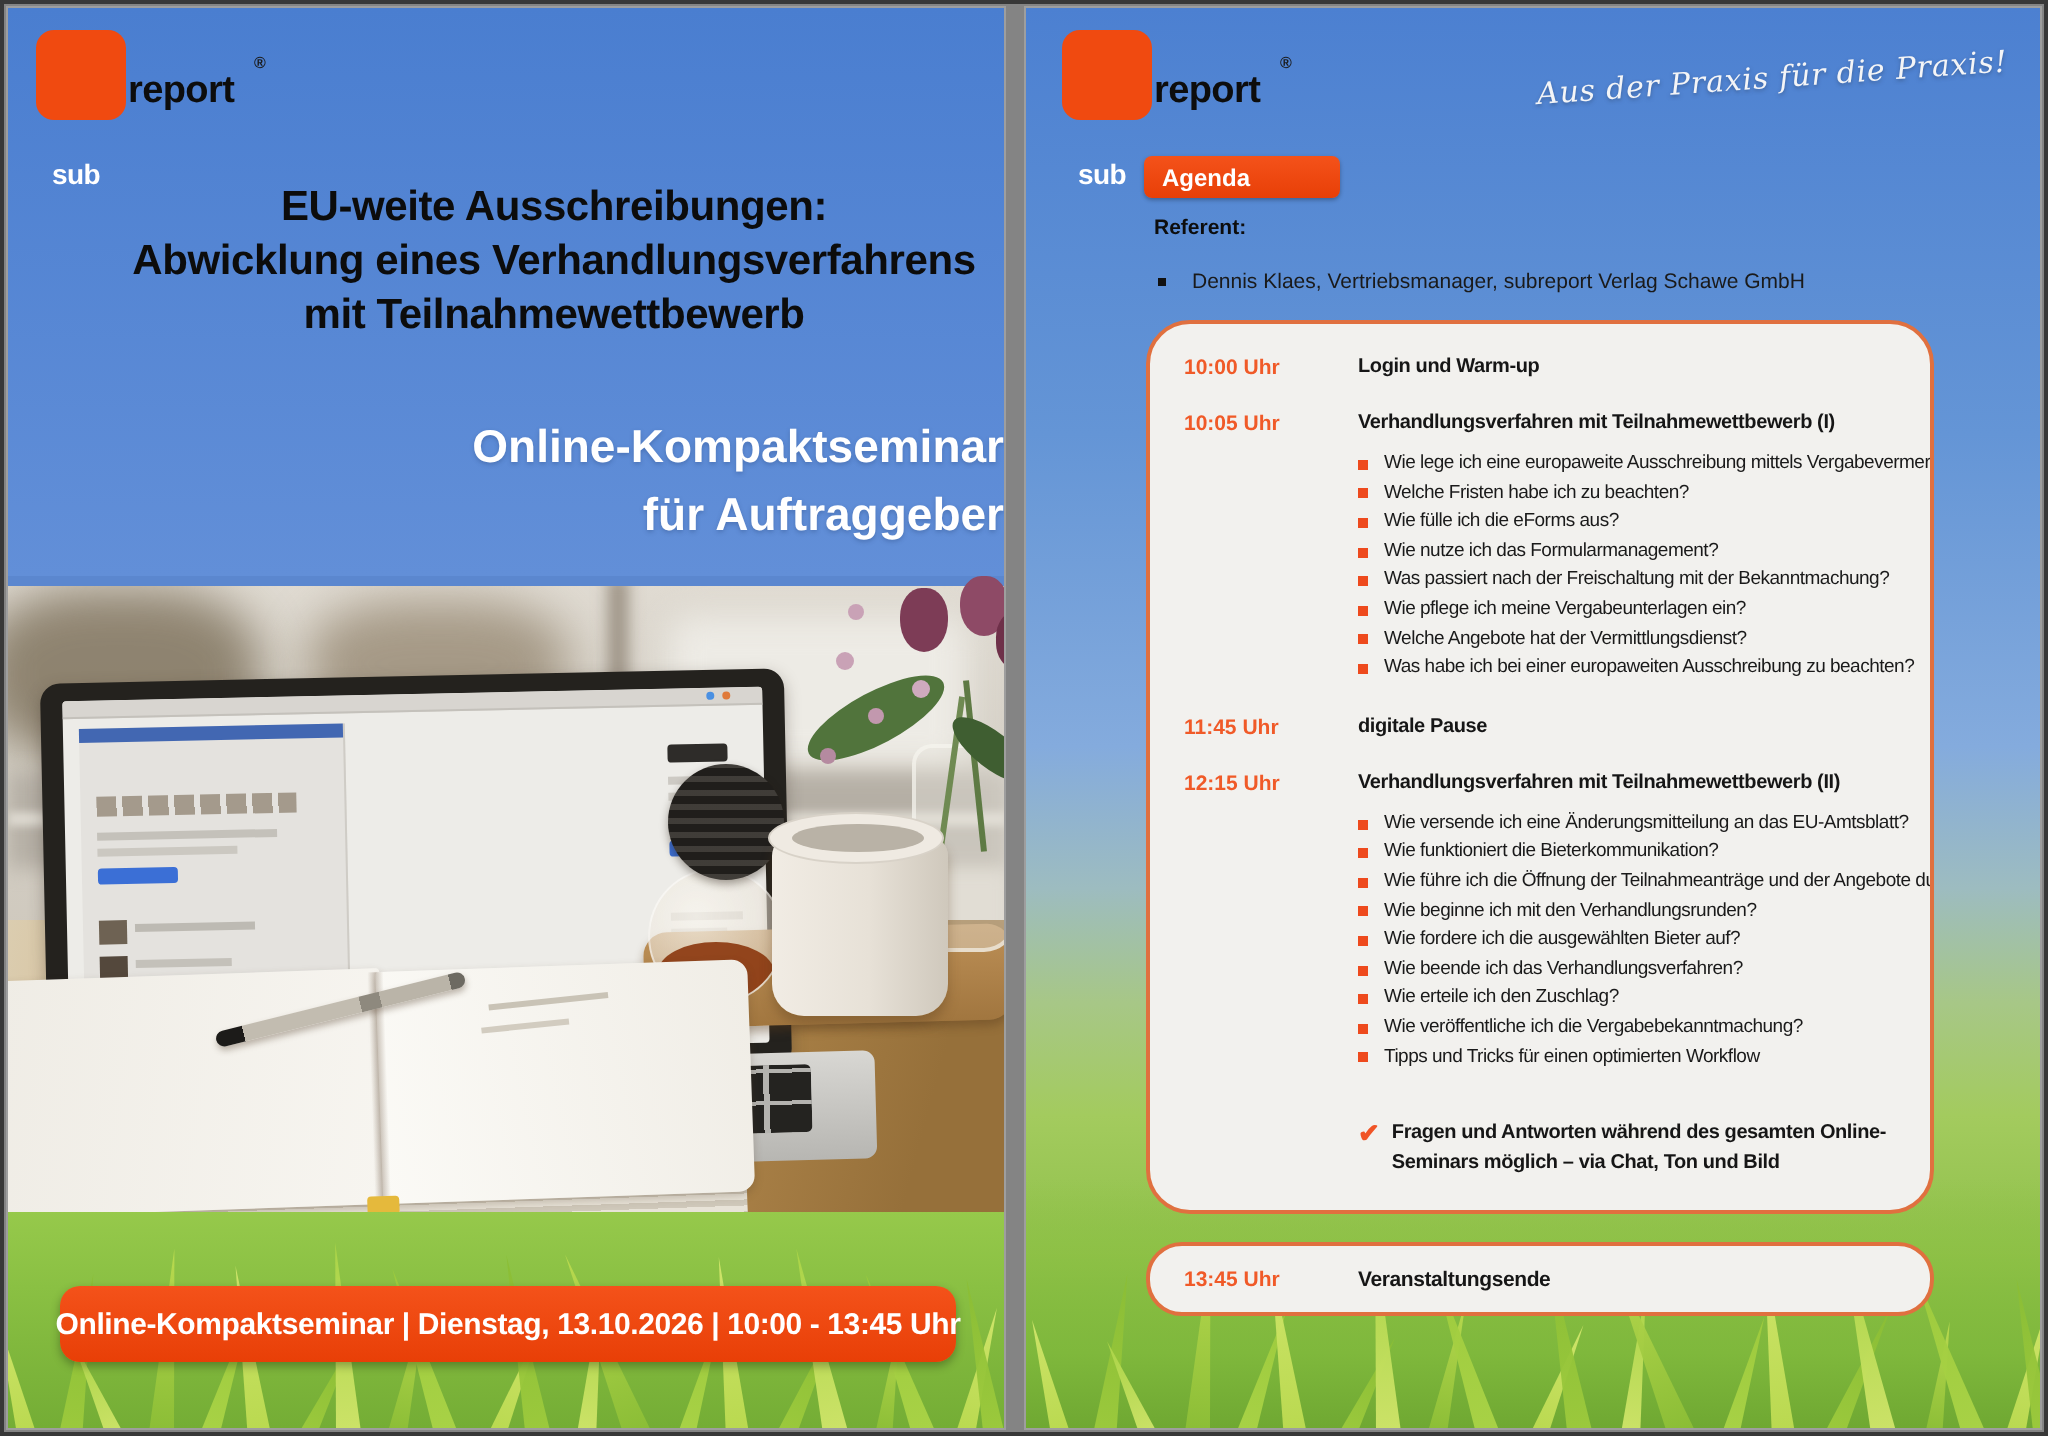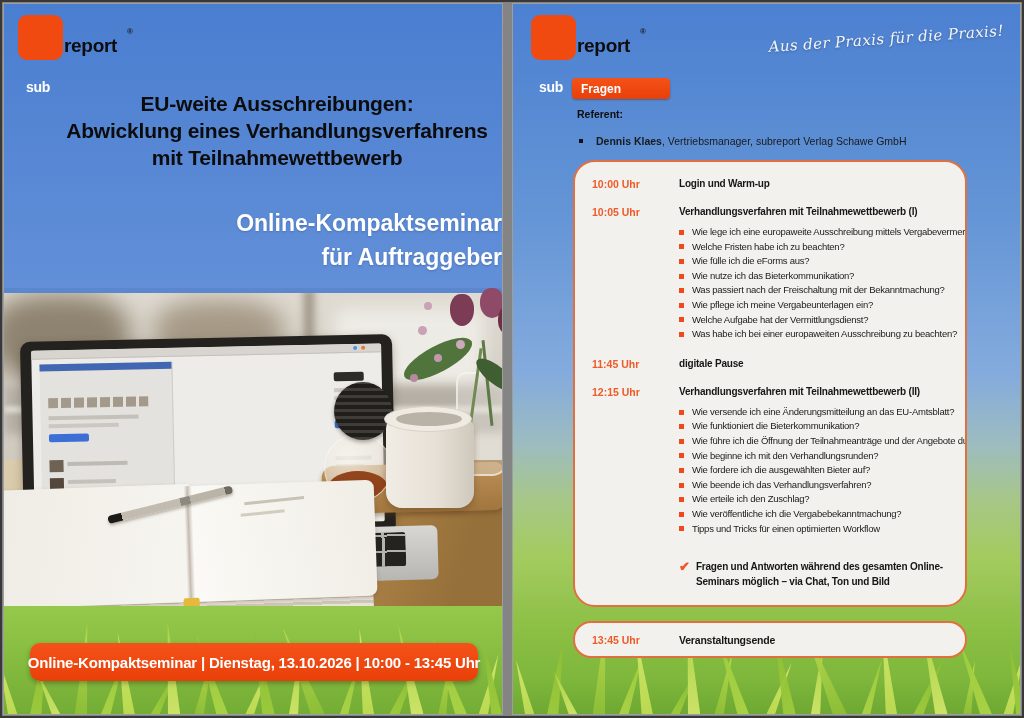--- a/index.html
+++ b/index.html
@@ -121,21 +121,21 @@
   
   .rp-slogan{position:absolute;right:16px;top:26px;width:240px;text-align:right;transform:rotate(-4deg);
     color:#f4f5f7;font-family:"DejaVu Serif",serif;font-style:italic;font-size:15px;letter-spacing:.4px;
     text-shadow:0 1px 2px rgba(50,75,115,.55);}
   .rp-agendabtn{position:absolute;left:59px;top:74px;width:98px;height:21px;background:linear-gradient(180deg,#f4521a,#e83f07);
     border-radius:4px;color:#fff;font-weight:bold;font-size:12px;display:flex;align-items:center;padding-left:9px;box-sizing:border-box;
     box-shadow:0 1px 2px rgba(0,0,0,.3);}
   .rp-referent{position:absolute;left:64px;top:104px;color:#0d0d0d;font-weight:bold;font-size:10.5px;}
   .rp-refline{position:absolute;left:66px;top:131px;font-size:10.5px;color:#1a1a1a;display:flex;align-items:center;}
   .rp-refline .sqb{width:4px;height:4px;background:#111;margin-right:13px;flex:none;}
-  .rp-refline b{font-weight:bold;}
+  .rp-refline b{font-weight:normal;}
 
   .agd-box{position:absolute;left:60px;top:156px;width:394px;height:447px;background:#f2f1ee;
     border:2px solid #e0703f;border-radius:22px;box-sizing:border-box;overflow:hidden;z-index:3;}
   .agd-row{display:flex;margin-top:12px;}
   .agd-row:first-child{margin-top:14px;}
   .agd-time{flex:none;width:104px;padding-left:17px;box-sizing:border-box;color:#f05a28;font-weight:bold;font-size:10.5px;line-height:16px;white-space:nowrap;}
   .agd-content{flex:1;min-width:0;padding-right:10px;}
   .agd-title{color:#161616;font-weight:bold;font-size:10px;line-height:16px;letter-spacing:-0.2px;white-space:nowrap;}
   .agd-list{list-style:none;margin:5px 0 2px 0;padding:0;}
   .agd-list li{font-size:9.5px;letter-spacing:-0.25px;line-height:14.6px;color:#1a1a1a;white-space:nowrap;display:flex;align-items:center;}
@@ -309,21 +309,21 @@
 
     <div class="logo" style="left:18px;top:11px;">
       <div class="sq"></div>
       <span class="sub">sub</span>
       <span class="report">report</span>
       <span class="reg">®</span>
     </div>
 
     <div class="rp-slogan">Aus der Praxis für die Praxis!</div>
 
-    <div class="rp-agendabtn">Fragen</div>
+    <div class="rp-agendabtn">Agenda</div>
 
     <div class="rp-referent">Referent:</div>
     <div class="rp-refline">
       <span class="sqb"></span>
       <span><b>Dennis Klaes</b><span>, Vertriebsmanager, subreport Verlag Schawe GmbH</span></span>
     </div>
 
     <div class="agd-box">
       <div id="agenda-rows">
           <div class="agd-row">
@@ -333,24 +333,24 @@
             </div>
           </div>
           <div class="agd-row">
             <div class="agd-time">10:05 Uhr</div>
             <div class="agd-content">
               <div class="agd-title">Verhandlungsverfahren mit Teilnahmewettbewerb (I)</div>
               <ul class="agd-list">
                 <li>Wie lege ich eine europaweite Ausschreibung mittels Vergabevermerk an?</li>
                 <li>Welche Fristen habe ich zu beachten?</li>
                 <li>Wie fülle ich die eForms aus?</li>
-                <li>Wie nutze ich das Bieterkommunikation?</li>
+                <li>Wie nutze ich das Formularmanagement?</li>
                 <li>Was passiert nach der Freischaltung mit der Bekanntmachung?</li>
                 <li>Wie pflege ich meine Vergabeunterlagen ein?</li>
-                <li>Welche Aufgabe hat der Vermittlungsdienst?</li>
+                <li>Welche Angebote hat der Vermittlungsdienst?</li>
                 <li>Was habe ich bei einer europaweiten Ausschreibung zu beachten?</li>
               </ul>
             </div>
           </div>
           <div class="agd-row">
             <div class="agd-time">11:45 Uhr</div>
             <div class="agd-content">
               <div class="agd-title">digitale Pause</div>
             </div>
           </div>

